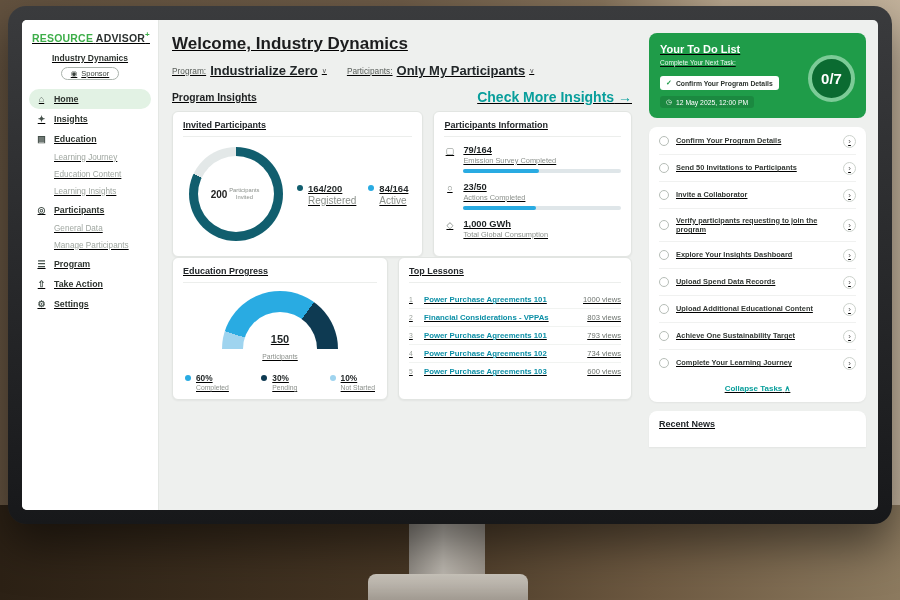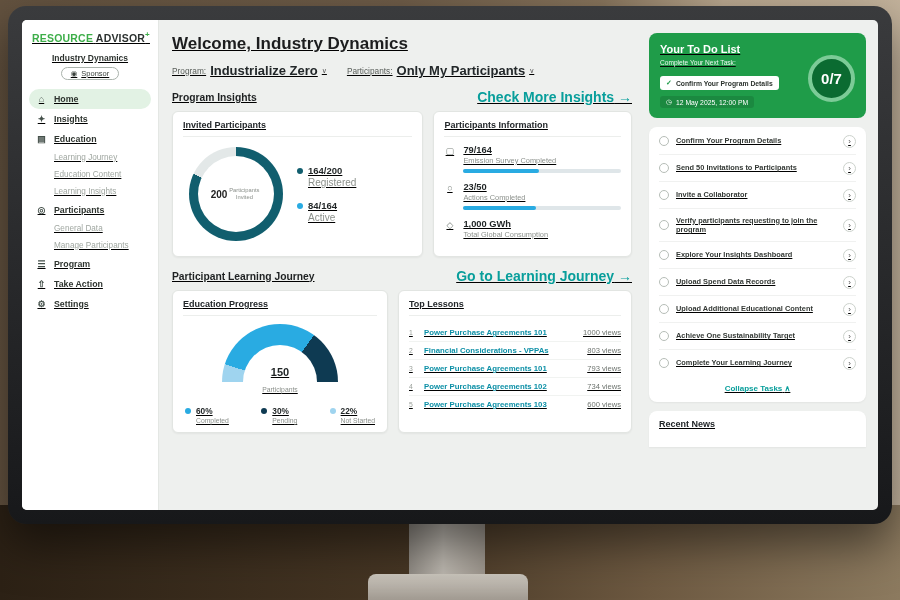--- a/index.html
+++ b/index.html
@@ -41,21 +41,21 @@
 
   
   .invited-card { flex:1.13; }
   .invited-body { display:flex; align-items:center; gap:14px; padding:2px 0 2px 6px; }
   .donut { width:94px; height:94px; border-radius:50%; position:relative; flex-shrink:0; }
   .donut-gap { position:absolute; inset:10px; background:#fff; border-radius:50%; }
   .donut-inner { position:absolute; inset:13px; border-radius:50%; }
   .donut-hole { position:absolute; inset:9px; background:#fff; border-radius:50%; display:flex; flex-direction:row; align-items:center; justify-content:center; text-align:center; }
   .donut-hole b { font-size:10px; color:#222; }
   .donut-hole span { font-size:5.8px; color:#8a8f8a; line-height:1.2; width:34px; }
-  .legend-v { display:flex; flex-direction:column; gap:12px; }
+  .legend-v { display:flex; flex-direction:row; gap:12px; }
   .leg-item { }
   .leg-top { display:flex; align-items:center; gap:5px; }
   .dot { width:6px; height:6px; border-radius:50%; flex-shrink:0; }
   .leg-top b { font-size:9.5px; color:#1f2425; }
   .leg-lab { font-size:10px; color:#8b908b; margin-left:11px; margin-top:1px; }
 
   
   .info-card { flex:0.87; }
   .info-row { display:flex; gap:8px; margin-bottom:9px; }
   .info-ic { font-size:9px; color:#7c847e; width:11px; text-align:center; padding-top:1px; }
@@ -243,27 +243,20 @@
         <div class="info-row">
           <div class="info-ic">◇</div>
           <div class="info-col">
             <b>1,000 GWh</b>
             <div class="lab">Total Global Consumption</div>
           </div>
         </div>
       </div>
     </div>
 
-    <div class="sec-head">
-      <div class="sec-title">Participant Learning Journey</div>
-      <div class="sec-link">
-        <span>Go to Learning Journey</span>
-        <span>→</span>
-      </div>
-    </div>
 
     <div class="cards-row">
 
       <div class="card edu-card">
         <div class="card-title">Education Progress</div>
         <div class="gauge-wrap">
           <div class="gauge-arc" style="background: conic-gradient(from 270deg, rgb(159, 212, 239) 0deg, rgb(159, 212, 239) 18deg, rgb(41, 171, 226) 18deg, rgb(41, 171, 226) 126deg, rgb(14, 58, 82) 126deg, rgb(14, 58, 82) 180deg, transparent 180deg, transparent 360deg);"></div>
           <div class="gauge-hole"></div>
         </div>
         <div class="gauge-text">
@@ -281,21 +274,21 @@
           <div class="leg-item leg-h-item">
             <div class="leg-top">
               <span class="dot" style="background: rgb(14, 58, 82);"></span>
               <b>30%</b>
             </div>
             <div class="leg-lab">Pending</div>
           </div>
           <div class="leg-item leg-h-item">
             <div class="leg-top">
               <span class="dot" style="background: rgb(159, 212, 239);"></span>
-              <b>22%</b>
+              <b>10%</b>
             </div>
             <div class="leg-lab">Not Started</div>
           </div>
         </div>
       </div>
 
       <div class="card lessons-card">
         <div class="card-title">Top Lessons</div>
         <div class="lesson-row">
           <span class="lesson-rank">1</span>

